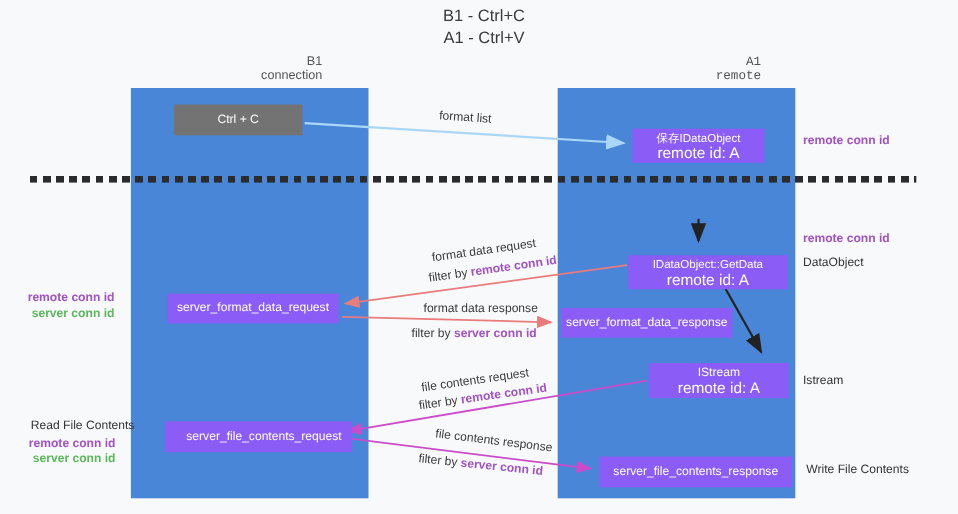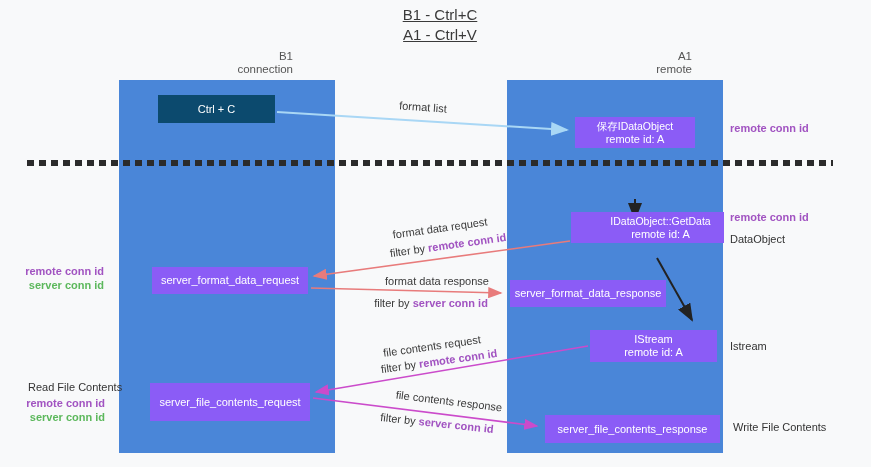--- a/index.html
+++ b/index.html
@@ -6,50 +6,50 @@
   body{background:#e9e9e9;}
   .diagram{
     position:relative;
     width:871px;height:467px;
     background:#f8f9fa;
     font-family:"Liberation Sans", sans-serif;
     overflow:hidden;
   }
   .title{
     position:absolute;left:330px;top:5px;width:220px;
-    text-align:center;font-size:15px;line-height:20px;color:#3a3a3a;text-decoration:underline;
+    text-align:center;font-size:15px;line-height:20px;color:#3a3a3a;
   }
   .lane-header{
     position:absolute;width:150px;text-align:right;
     font-size:11.5px;line-height:13px;color:#555;
   }
   .lane-header.left{left:143px;top:50px;}
-  .lane-header.right{left:542px;top:50px;}
+  .lane-header.right{left:542px;top:50px;font-family:Liberation Mono, monospace;}
   .lane{
     position:absolute;top:80px;width:216px;height:373px;
     background:#4a86d8;
   }
   .lane.left{left:119px;}
   .lane.right{left:507px;}
   .node{
     position:absolute;display:flex;flex-direction:column;
     align-items:center;justify-content:center;
     color:#ffffff;font-size:11px;line-height:13px;text-align:center;
   }
-  .node.green{background:#0c4a6e;}
+  .node.green{background:#737373;}
   .node.orange{background:#8b5cf6;}
-  .node .l2{font-size:11px;}
+  .node .l2{font-size:14px;}
   .n-ctrlc{left:158px;top:95px;width:117px;height:28px;}
   .n-save{left:575px;top:117px;width:120px;height:31px;font-size:10.5px;}
   .n-ctrlv{left:575px;top:171px;width:120px;height:27px;}
-  .n-getdata{left:571px;top:212px;width:127px;height:31px;font-size:10.5px;padding-left:26px;}
+  .n-getdata{left:571px;top:232px;width:145px;height:31px;font-size:10.5px;}
   .n-fmtreq{left:152px;top:267px;width:156px;height:27px;}
   .n-fmtresp{left:510px;top:280px;width:156px;height:27px;}
   .n-istream{left:590px;top:330px;width:127px;height:32px;}
-  .n-filereq{left:150px;top:383px;width:160px;height:38px;}
+  .n-filereq{left:150px;top:383px;width:160px;height:28px;padding-left:10px;}
   .n-fileresp{left:545px;top:415px;width:175px;height:28px;}
   .dashed-line{
     position:absolute;left:27px;top:160px;width:806px;height:6px;
     background:repeating-linear-gradient(90deg,#2b2b2b 0 7px,transparent 7px 12px);
   }
   .ann{position:absolute;font-size:11px;color:#333;white-space:nowrap;}
   .ann.purple{color:#a153c1;font-weight:bold;}
   .ann.green{color:#5cb85c;font-weight:bold;}
   .ann.r{text-align:right;}
   .a-r-remote1{left:730px;top:122px;}

